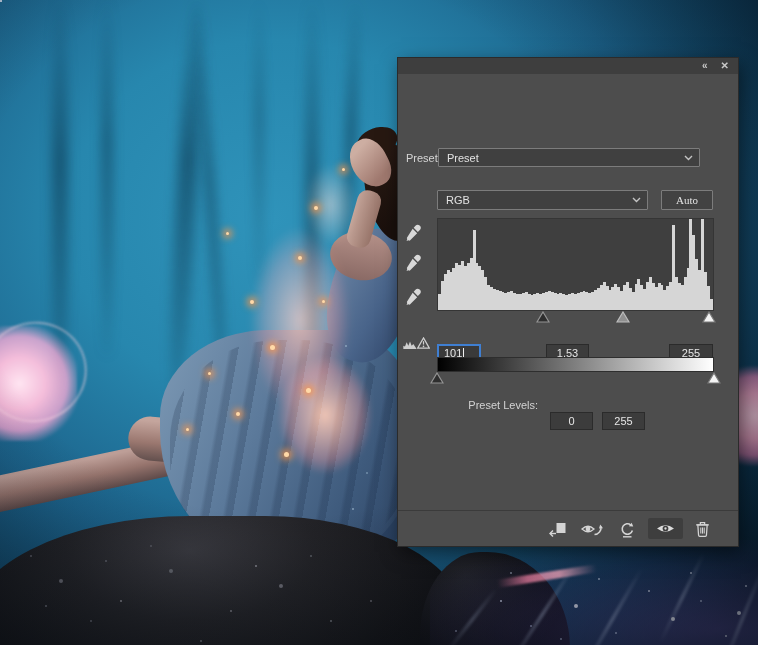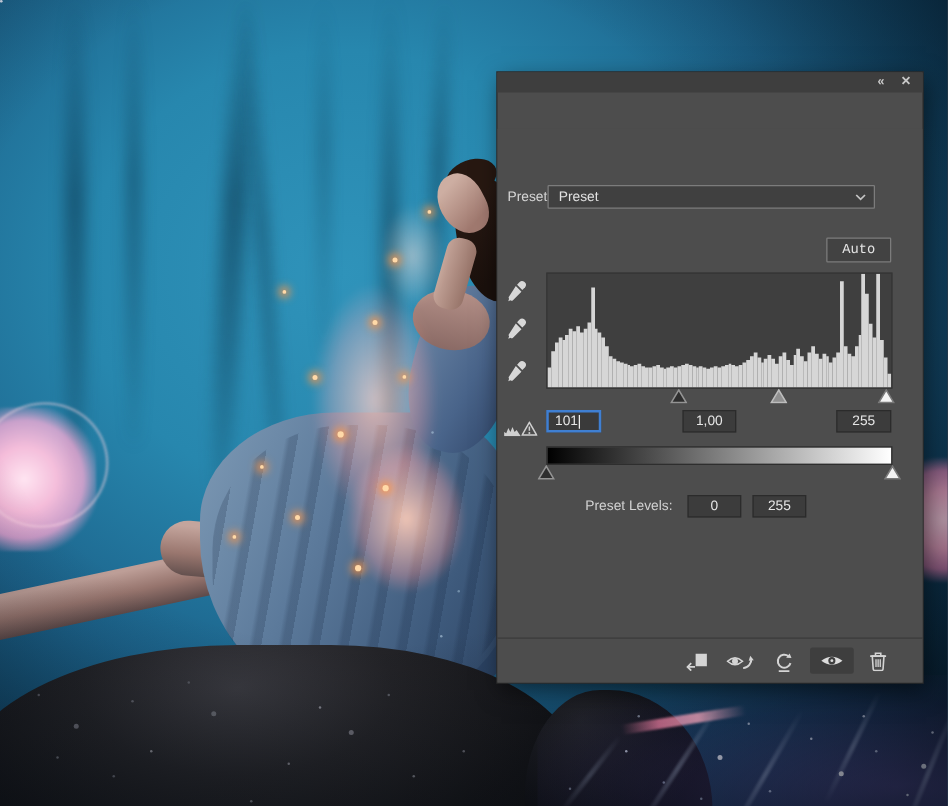--- a/index.html
+++ b/index.html
@@ -108,35 +108,35 @@
   .mask-dot { width:11px; height:11px; border-radius:50%; background:#4a4a4a; }
   .adj-title { position:absolute; left:74px; top:12px; color:#d9d9d9; }
   .preset-row { position:absolute; top:45px; left:0; right:0; height:20px; }
   .preset-label { position:absolute; left:8px; top:4px; }
   .combo { position:absolute; height:19px; background:#404040; border:1px solid #7c7c7c; border-radius:1px;
     display:flex; align-items:center; justify-content:space-between; padding:0 6px 0 8px; cursor:pointer; color:#e2e2e2; }
   .combo-preset { left:40px; top:0; width:262px; }
   .channel-row { position:absolute; top:87px; left:0; right:0; height:20px; }
   .combo-channel { left:39px; top:0; width:211px; height:20px; }
   .auto-btn { position:absolute; left:263px; top:0; width:52px; height:20px; background:#424242; border:1px solid #7c7c7c;
-    border-radius:1px; color:#e4e4e4; font-size:11px; font-family:Liberation Mono, monospace; cursor:pointer; }
+    border-radius:1px; color:#e4e4e4; font-size:11px; font-family:Liberation Serif, serif; cursor:pointer; }
   .dropper { position:absolute; left:6px; width:22px; height:20px; cursor:pointer; }
   .d1{top:121px;} .d2{top:151px;} .d3{top:185px;}
   .hist-box { position:absolute; left:39px; top:115px; width:277px; height:93px; background:#3f3f3f;
     border:1px solid #353535; display:flex; align-items:flex-end; overflow:hidden; }
   .hbar { flex:1 1 auto; background:var(--hist-bar,#d6d6d6); }
   .slider-row { position:absolute; left:39px; top:208px; width:277px; height:14px; }
   .tri { position:absolute; top:0; width:14px; height:12px; cursor:ew-resize; }
   .tri svg { display:block; }
   .tri-shadow path { fill:#2e2e2e; stroke:#949494; }
   .tri-mid path { fill:#909090; stroke:#bdbdbd; }
   .tri-high path { fill:#f4f4f4; stroke:#7a7a7a; }
   .fields-row { position:absolute; top:225px; left:0; right:0; height:20px; }
   .warn-wrap { position:absolute; left:5px; top:3px; width:30px; height:18px; display:flex; align-items:flex-end; }
-  .field { position:absolute; top:0; height:18px; background:#3c3c3c; border:1px solid #2b2b2b; color:#e6e6e6;
+  .field { position:absolute; top:16px; height:18px; background:#3c3c3c; border:1px solid #2b2b2b; color:#e6e6e6;
     font-size:11px; display:flex; align-items:center; justify-content:center; cursor:text; }
   .f-shadow { left:39px; width:44px; justify-content:flex-start; padding-left:5px;
     border:2px solid var(--focus-color,#3f7fd2); background:#3a3a3a; }
   .caret { display:inline-block; width:1px; height:11px; background:#f0f0f0; margin-left:1px; }
   .f-mid { left:148px; width:43px; }
   .f-high { left:271px; width:44px; }
   .grad-bar { position:absolute; left:39px; top:254px; width:277px; height:15px;
     background:linear-gradient(to right,#000,#fff); border:1px solid #2e2e2e; }
   .out-slider-row { position:absolute; left:39px; top:269px; width:277px; height:14px; }
   .output-row { position:absolute; top:293px; left:0; right:0; height:18px; }
@@ -222,20 +222,26 @@
         <span class="preset-label">Preset:</span>
         <div class="combo combo-preset">
           <span>Preset</span>
           <svg class="chev" width="9" height="6" viewBox="0 0 9 6">
             <path d="M1 1 L4.5 4.5 L8 1" fill="none" stroke="#c4c4c4" stroke-width="1.4"></path>
           </svg>
         </div>
       </div>
 
       <div class="channel-row">
+        <div class="combo combo-channel">
+          <span>RGB</span>
+          <svg class="chev" width="9" height="6" viewBox="0 0 9 6">
+            <path d="M1 1 L4.5 4.5 L8 1" fill="none" stroke="#c4c4c4" stroke-width="1.4"></path>
+          </svg>
+        </div>
         <button class="auto-btn">Auto</button>
       </div>
 
       <div class="dropper d1">
         <svg width="18" height="18" viewBox="0 0 16 16">
             <path d="M10.2 1.6 a2.7 2.7 0 0 1 4.1 3.5 l-2 2 -3.7 -3.7 z" fill="#d8d8d8"></path>
             <path d="M7.7 4.3 l4 4 -6.2 6.2 c-.5 .5 -1.2 .3 -1.5 -.1 l-1.7 .7 .6 -1.8 c-.4 -.3 -.5 -1 0 -1.5 z" fill="#d8d8d8"></path>
           </svg>
       </div>
       <div class="dropper d2">
@@ -376,21 +382,21 @@
             <path d="M7 1 L13.3 12 H0.7 Z" fill="none" stroke="#cfcfcf" stroke-width="1.3"></path>
             <line x1="7" y1="4.5" x2="7" y2="8.2" stroke="#cfcfcf" stroke-width="1.3"></line>
             <circle cx="7" cy="10.2" r="0.9" fill="#cfcfcf"></circle>
           </svg>
         </div>
         <div class="field f-shadow">
           <span>101</span>
           <span class="caret"></span>
         </div>
         <div class="field f-mid">
-          <span>1,00</span>
+          <span>1,53</span>
         </div>
         <div class="field f-high">
           <span>255</span>
         </div>
       </div>
 
       <div class="grad-bar"></div>
 
       <div class="out-slider-row">
         <span class="tri tri-shadow" style="left: calc(0% - 7px);">

